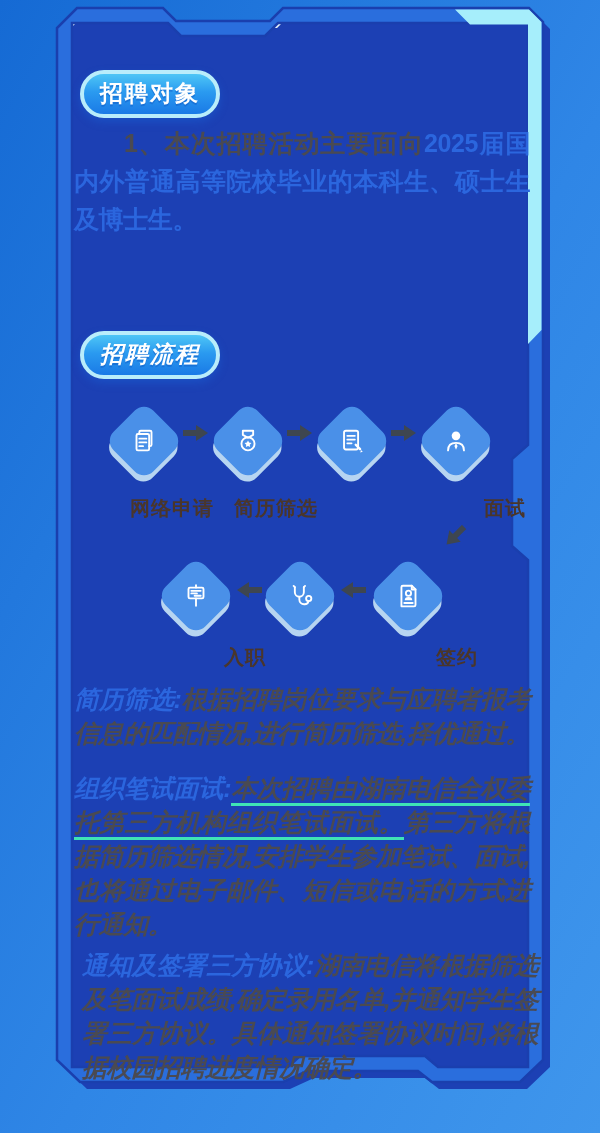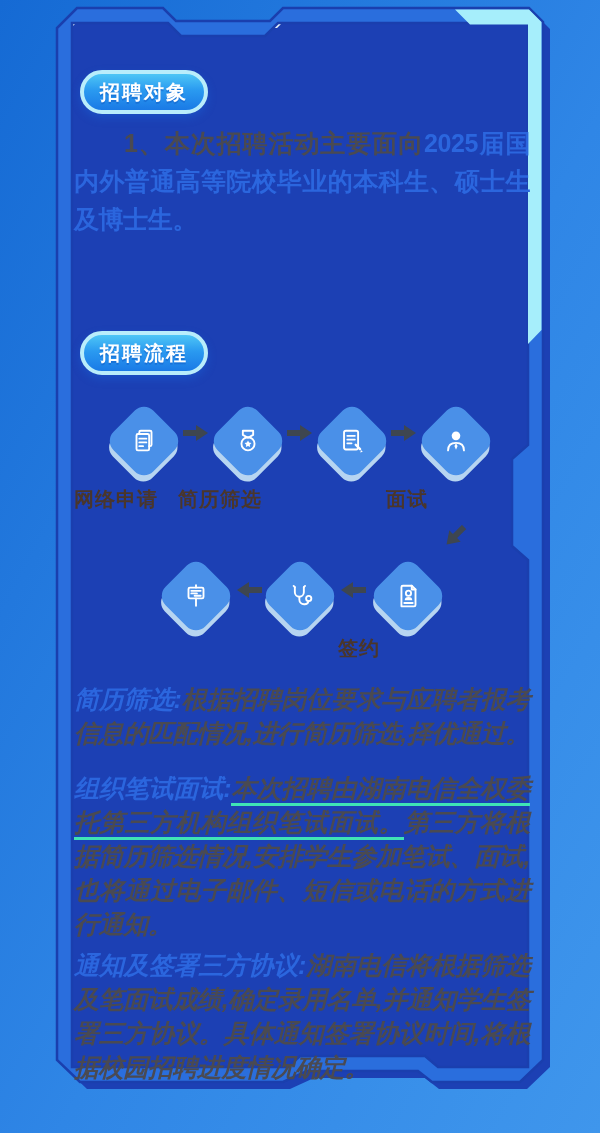--- a/index.html
+++ b/index.html
@@ -18,21 +18,21 @@
     background-size:38px 38px;
     z-index:1;
   }
   .frame-svg{position:absolute;left:0;top:0;z-index:2;pointer-events:none;}
   .layer{position:absolute;left:0;top:0;width:600px;height:1133px;z-index:3;}
 
   .badge{
     position:absolute;display:inline-block;
     background:linear-gradient(180deg,#4ec6f6 0%,#2a9af0 45%,#1a7ae6 100%);
     border:4px solid #b9edfb;border-radius:26px;
-    color:#ffffff;font-weight:800;font-size:20px;letter-spacing:2px;
+    color:#ffffff;font-weight:800;font-size:23px;letter-spacing:2px;
     padding:6px 16px;line-height:1.2;
     text-shadow:0 2px 0 rgba(18,96,200,.55);
     box-shadow:0 4px 8px rgba(25,110,225,.35);
   }
   .para{
     position:absolute;left:74px;width:456px;
     font-size:25px;color:#4a4a52;font-weight:600;
     text-align:justify;letter-spacing:-0.4px;
   }
   .para p{margin:0;}
@@ -46,22 +46,22 @@
   .d-shadow,.d-body{
     position:absolute;left:10px;top:10px;width:56px;height:56px;
     border-radius:13px;transform:rotate(45deg);
   }
   .d-shadow{background:#b7d5f1;transform:rotate(45deg) translate(4px,5px);}
   .d-body{background:#4a90e8;}
   .d-icon{position:absolute;left:23px;top:23px;width:30px;height:30px;}
   .d-icon svg{width:30px;height:30px;display:block;}
 
   .flow-label{
-    position:absolute;width:140px;text-align:left;
-    font-size:20px;font-weight:700;color:#4a362b;letter-spacing:1px;
+    position:absolute;width:140px;text-align:right;
+    font-size:20px;font-weight:700;color:#4a362b;letter-spacing:1px;margin-top:9px;
   }
   .arrow{position:absolute;width:26px;height:18px;}
   .arrow svg{display:block;}
   .arrow.left svg{transform:rotate(180deg);}
   .arrow.downleft svg{transform:rotate(135deg);}
 </style>
 </head>
 <body>
 
 <div class="content-bg"></div>
@@ -76,21 +76,21 @@
 <div class="layer">
 
   <div class="badge" style="left:80px;top:70px;">
     <span>招聘对象</span>
   </div>
 
   <div class="para indent lh38" style="top:124px;">
     <p><span>1、本次招聘活动主要面向</span><span class="blue">2025届国内外普通高等院校毕业的本科生、硕士生及博士生。</span></p>
   </div>
 
-  <div class="badge" style="left:80px;top:331px;">
+  <div class="badge" style="left:80px;top:331px;font-style:italic;">
     <span>招聘流程</span>
   </div>
 
   <div class="diamond" style="left:106px;top:403px;">
     <div class="d-shadow"></div>
     <div class="d-body"></div>
     <span class="d-icon">
       <svg viewBox="0 0 32 32" fill="none" stroke="#fff" stroke-width="2" stroke-linecap="round" stroke-linejoin="round">
         <path d="M11 8 V6.5 a1.5 1.5 0 0 1 1.5-1.5 H22.5 a1.5 1.5 0 0 1 1.5 1.5 V20 a1.5 1.5 0 0 1-1.5 1.5 H21.5"></path>
         <rect x="8" y="8.5" width="13.5" height="17.5" rx="1.5"></rect>
@@ -204,27 +204,28 @@
       <svg viewBox="0 0 32 32" fill="none" stroke="#fff" stroke-width="2" stroke-linecap="round" stroke-linejoin="round">
         <path d="M9 27 V6.5 A1.5 1.5 0 0 1 10.5 5 H20 l4 4 v16.5 a1.5 1.5 0 0 1 -1.5 1.5 z"></path>
         <path d="M20 5 v4 h4"></path>
         <circle cx="16.5" cy="13" r="2.8"></circle>
         <path d="M12.5 20.5 a4 3.5 0 0 1 8 0 z" fill="#fff" stroke="none"></path>
         <path d="M12 23.5 h9"></path>
       </svg>
     </span>
   </div>
 
+  <div class="flow-label" style="left:126px;top:635px;">入职</div>
   <div class="flow-label" style="left:338px;top:635px;">签约</div>
 
   <div class="para lh34" style="top:682px;">
     <p><span class="blue">简历筛选:</span><span>根据招聘岗位要求与应聘者报考信息的匹配情况,进行简历筛选,择优通过。</span></p>
   </div>
 
   <div class="para lh34" style="top:771px;">
     <p><span class="blue">组织笔试面试:</span><span class="greenline">本次招聘由湖南电信全权委托第三方机构组织笔试面试。</span><span>第三方将根据简历筛选情况,安排学生参加笔试、面试,也将通过电子邮件、短信或电话的方式进行通知。</span></p>
   </div>
 
-  <div class="para lh34" style="top:948px;">
+  <div class="para lh34" style="top:948px;margin-left:8px;">
     <p><span class="blue">通知及签署三方协议:</span><span>湖南电信将根据筛选及笔面试成绩,确定录用名单,并通知学生签署三方协议。具体通知签署协议时间,将根据校园招聘进度情况确定。</span></p>
   </div>
 
 </div>
 
 </body></html>

